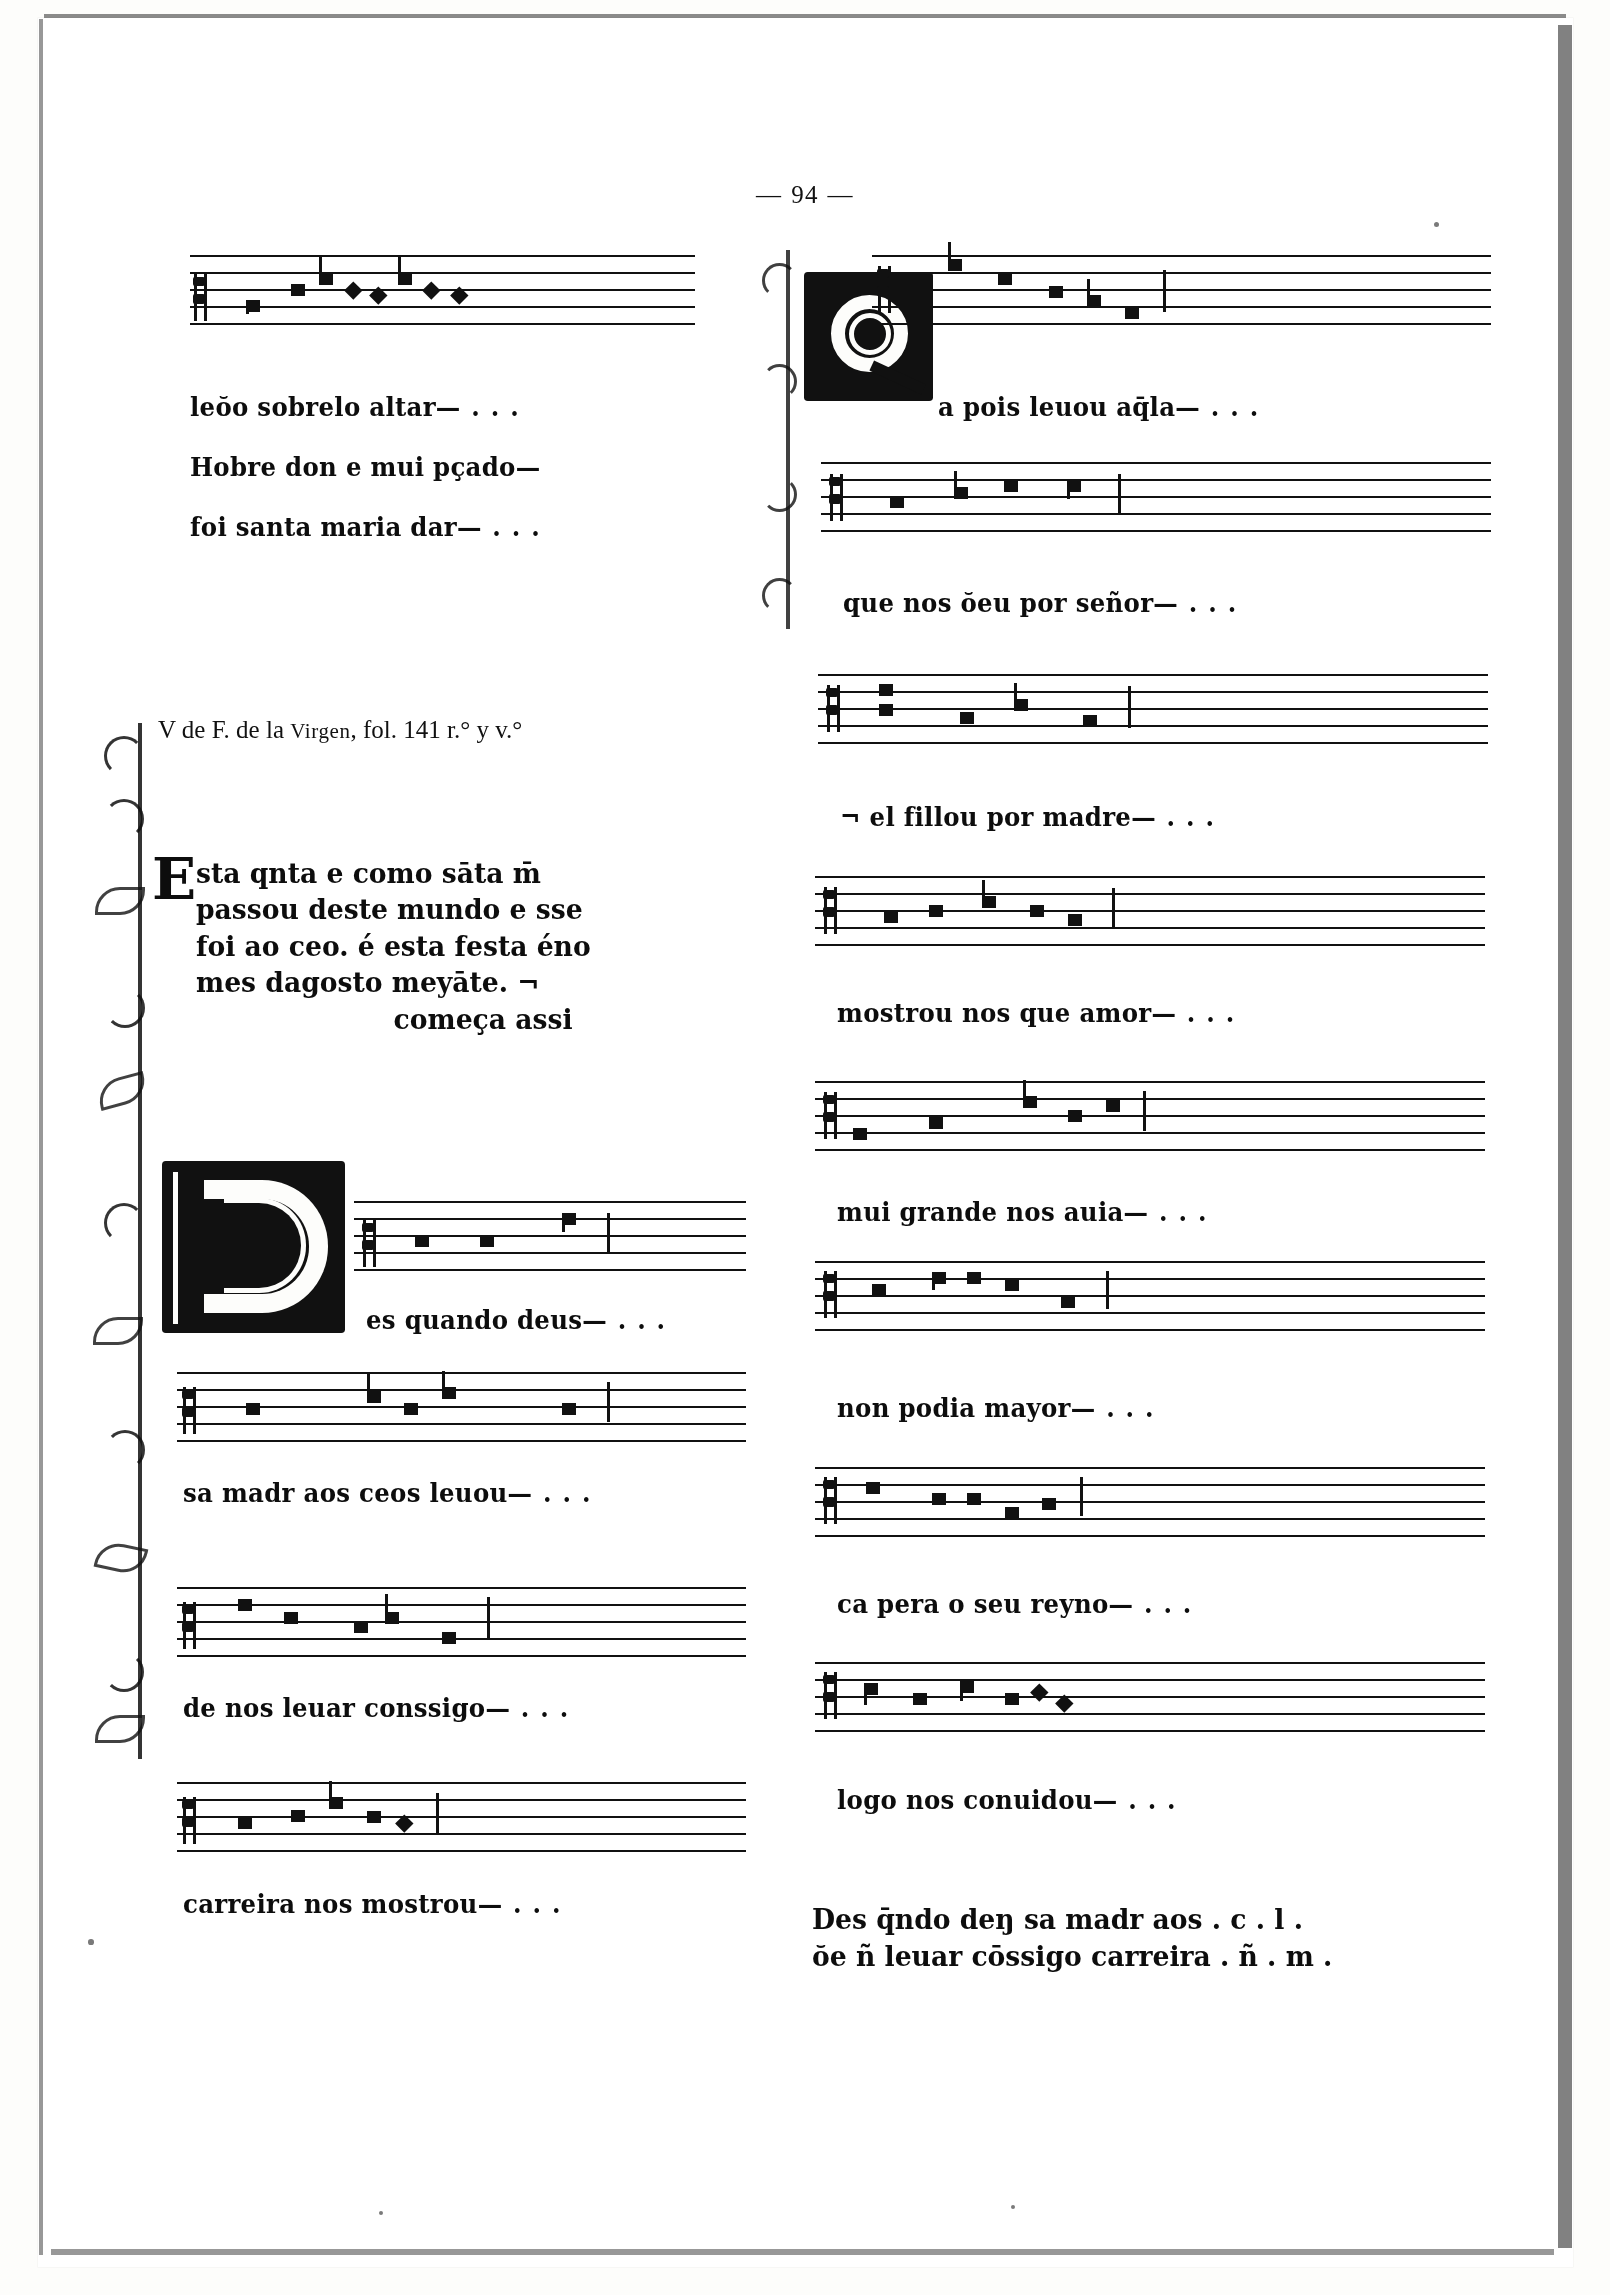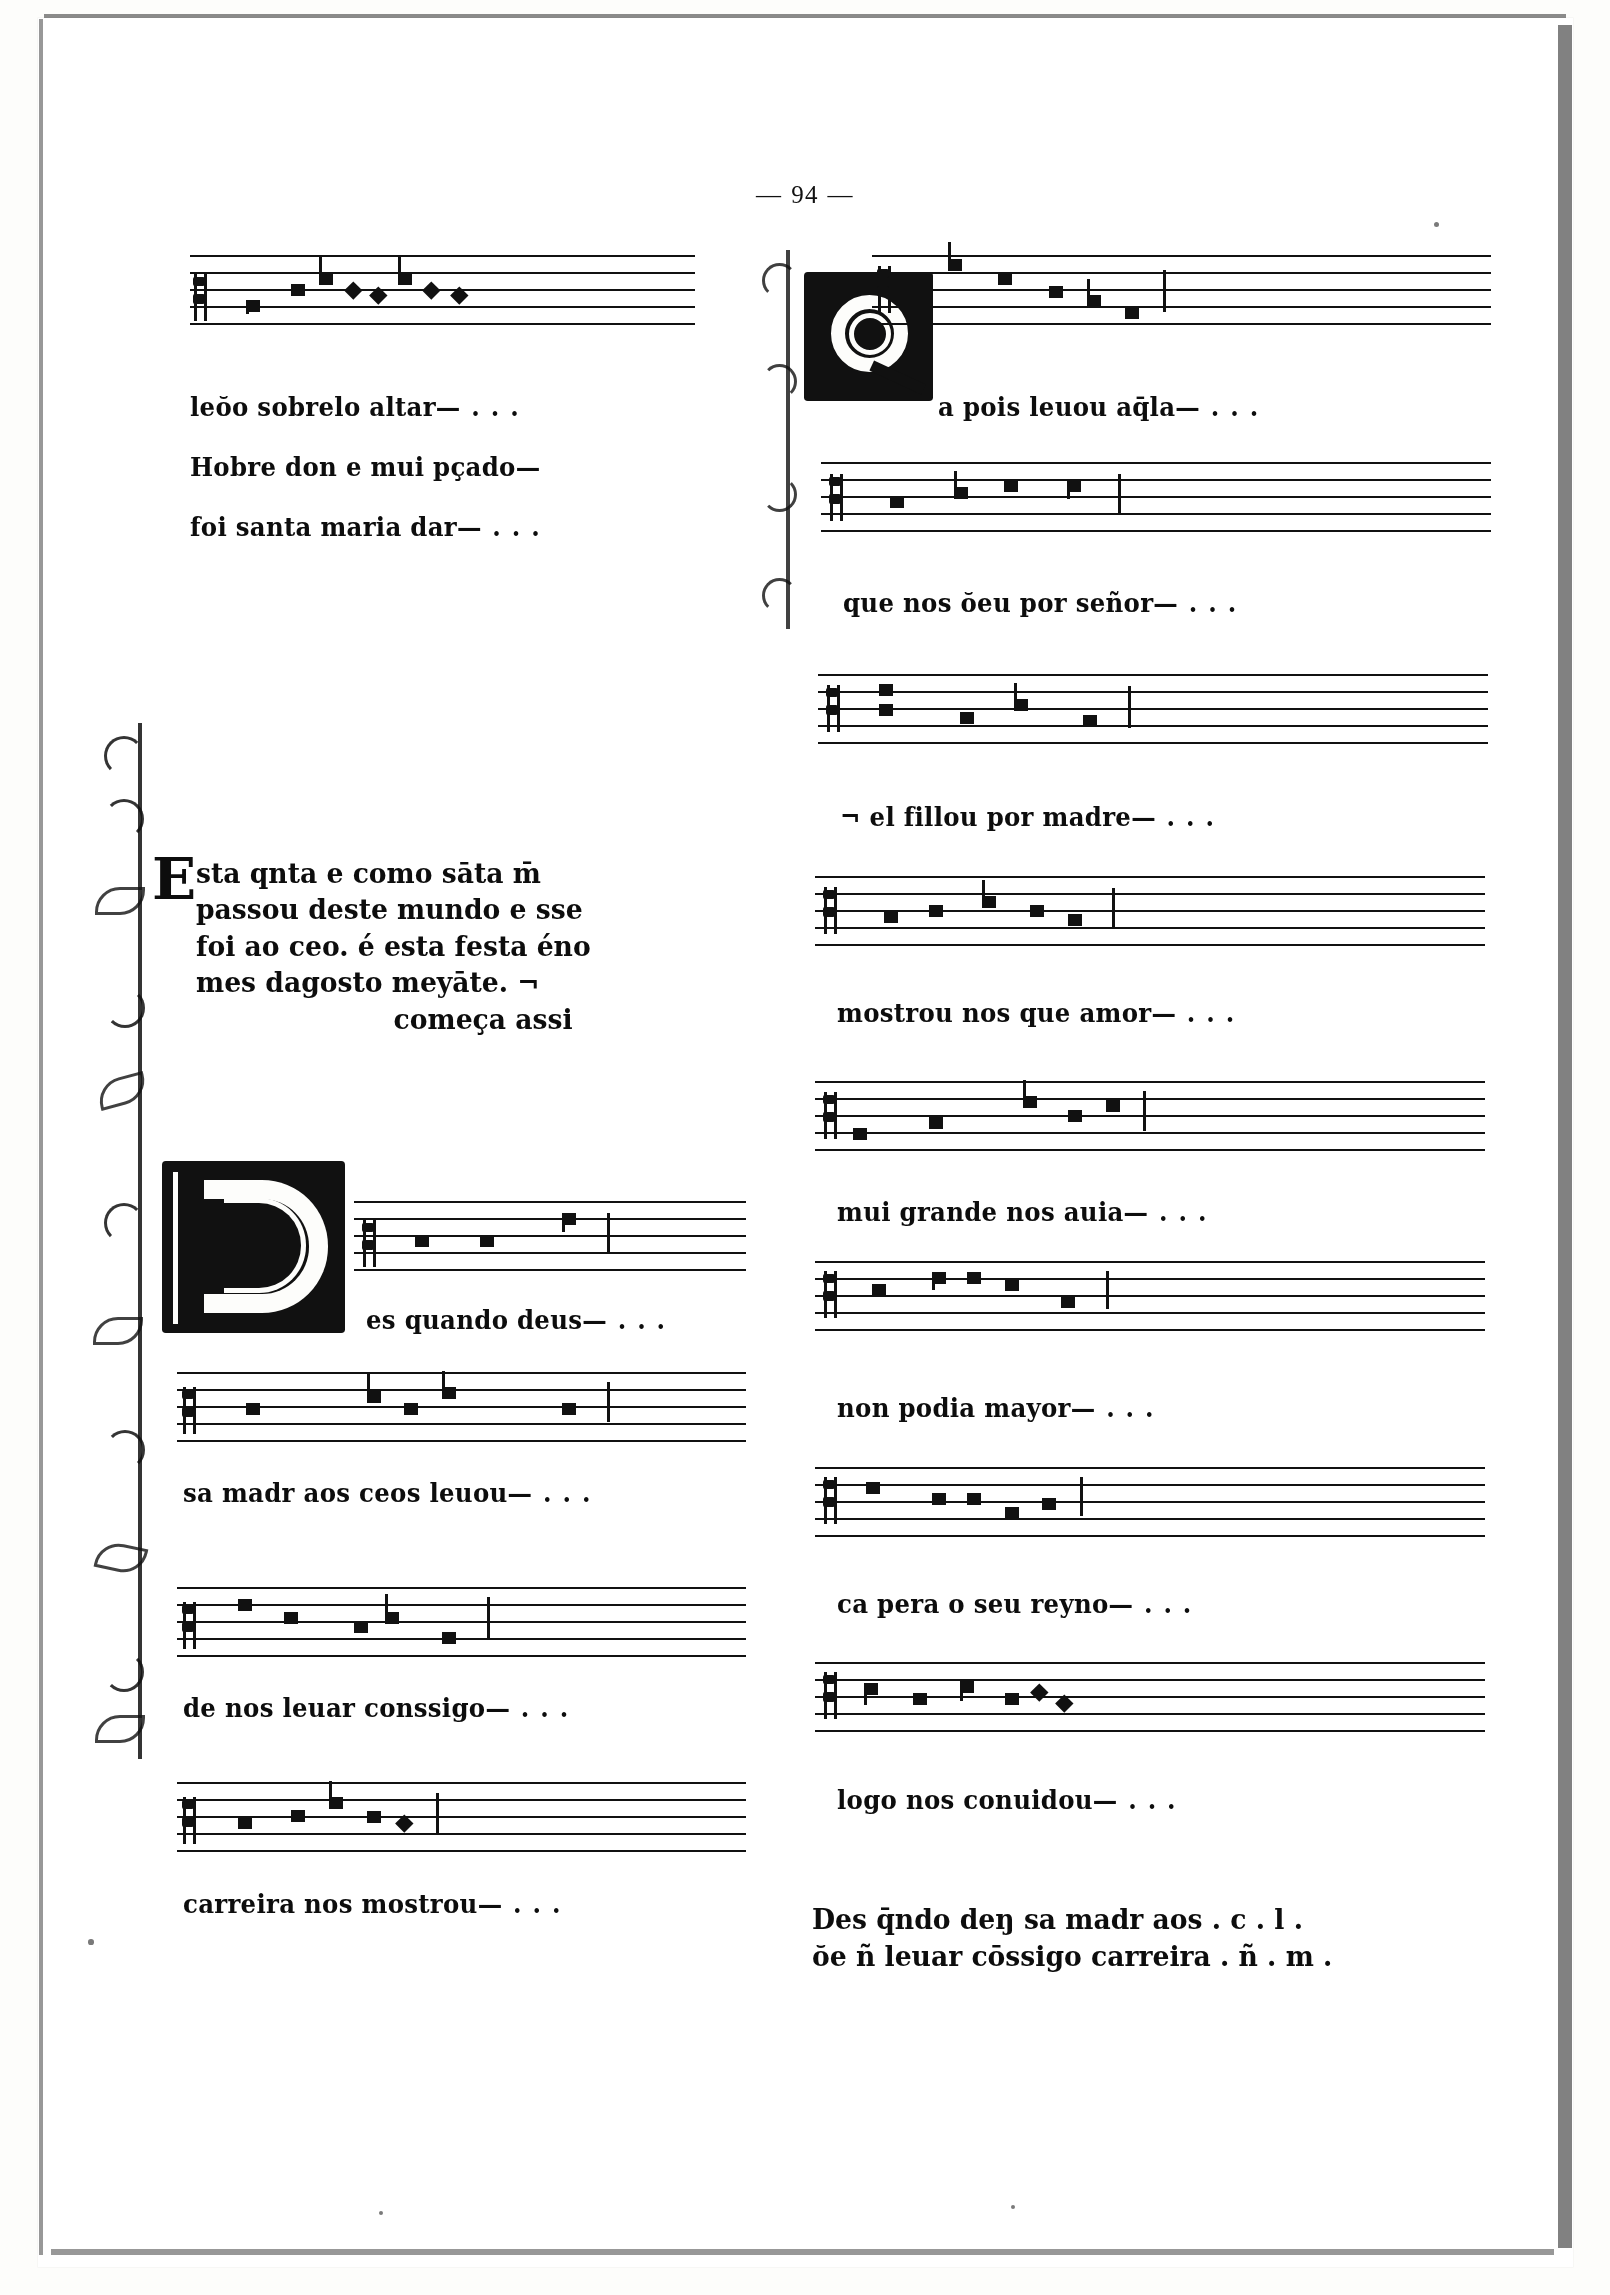--- a/index.html
+++ b/index.html
@@ -223,20 +223,23 @@
     <div class="lyric" style="position:absolute;left:190px;top:376px;">
       <span>leŏo sobrelo altar</span><span class="dots">— . . .</span>
     </div>
     <div class="lyric" style="position:absolute;left:190px;top:436px;">
       <span>Hobre don e mui pçado</span><span class="dots">—</span>
     </div>
     <div class="lyric" style="position:absolute;left:190px;top:496px;">
       <span>foi santa maria dar</span><span class="dots">— . . .</span>
     </div>
 
+    <div class="source-line">
+      <span>V de F. de la </span><span class="sc">Virgen</span><span>, fol. 141 r.° y v.°</span>
+    </div>
 
     <div class="vine">
       <div class="spine"></div>
       <div class="curl" style="left:2.5px;top:12.6px;"></div>
       <div class="curl" style="left:2.5px;top:76px;transform:rotate(90deg);"></div>
       <div class="leaf" style="left:-6.3px;top:164px;"></div>
       <div class="curl" style="left:3.8px;top:265px;transform:rotate(180deg);"></div>
       <div class="leaf" style="left:-3.8px;top:354px;transform:rotate(-15deg);"></div>
       <div class="curl" style="left:2.5px;top:480px;"></div>
       <div class="leaf" style="left:-7.6px;top:594px;"></div>

